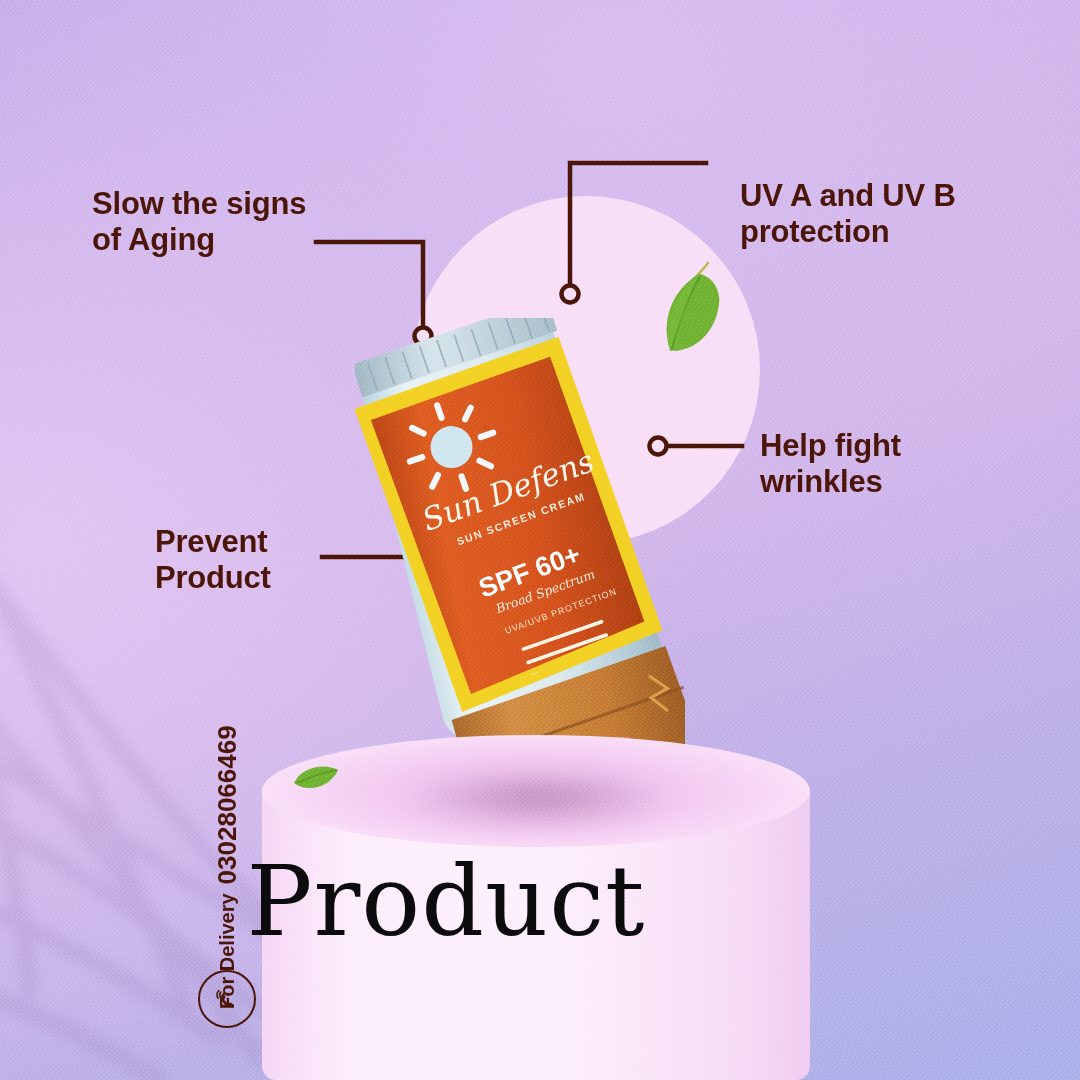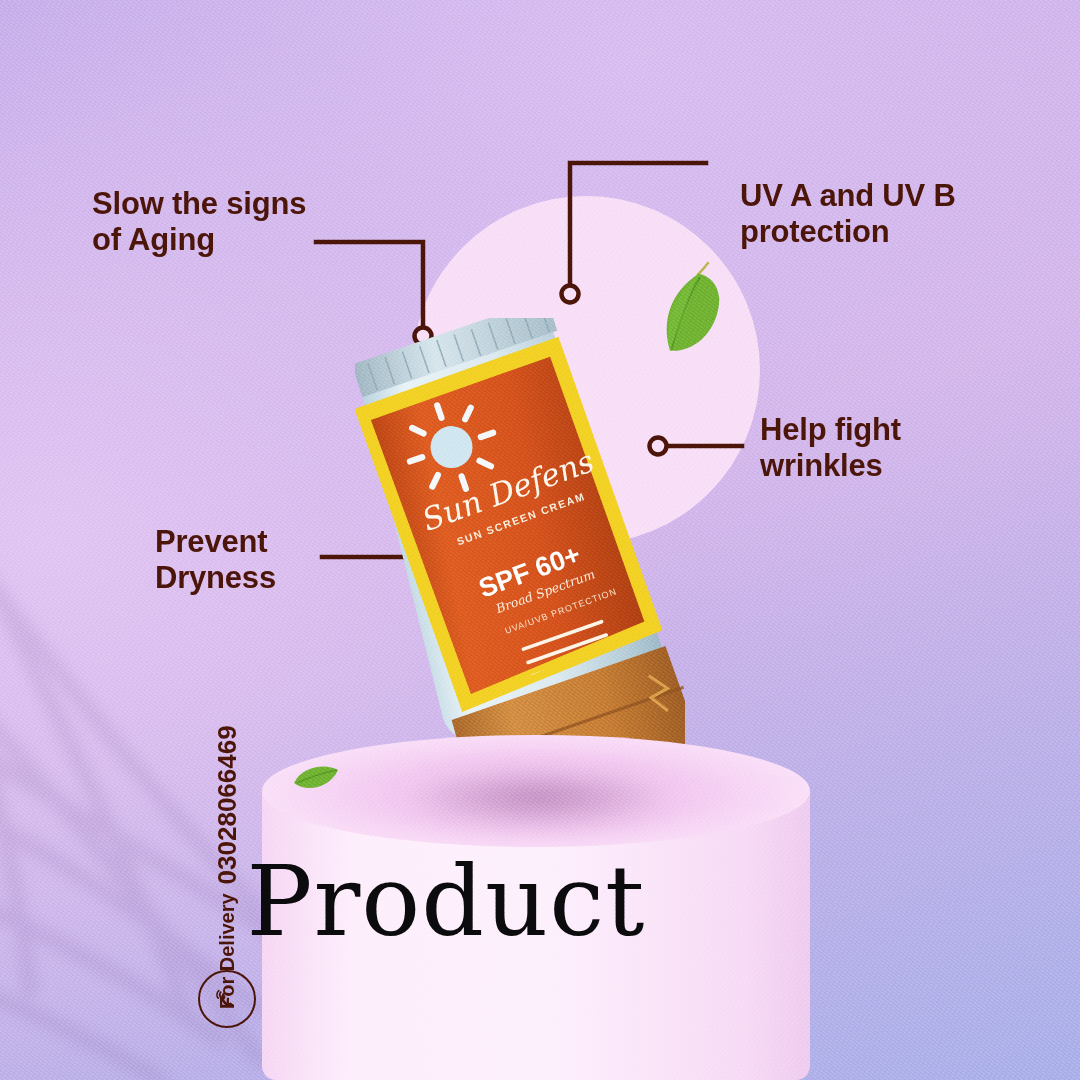--- a/index.html
+++ b/index.html
@@ -60,21 +60,21 @@
   
   #tube{ position:absolute; left:355px; top:318px; width:330px; height:470px; }
 
   
   .callout-text{
     position:absolute; color:#4a1509; font-weight:bold; font-size:31px; line-height:1.17;
     letter-spacing:-.2px; white-space:pre-line;
   }
   #co-aging{  left:92px;  top:186px; }
   #co-uvab{   left:740px; top:130px;margin-top:48px; }
-  #co-wrink{  left:760px; top:412px; }
+  #co-wrink{  left:760px; top:428px; }
   #co-dry{    left:155px; top:524px; }
 
   
   #headline{
     position:absolute; left:0; top:856px; width:892px; text-align:center;
     font-family:"DejaVu Serif", serif; color:#0b0a0c;
     font-size:98px; line-height:.92; letter-spacing:1px;
   }
   #headline span{ display:block; }
 
@@ -244,21 +244,21 @@
     </svg>
   </div>
 
   <div class="callout-text" id="co-aging">Slow the signs
 of Aging</div>
   <div class="callout-text" id="co-uvab">UV A and UV B
 protection</div>
   <div class="callout-text" id="co-wrink">Help fight
 wrinkles</div>
   <div class="callout-text" id="co-dry">Prevent
-Dryness</div>
+Product</div>
 
   <div id="headline">
     <span>Product</span>
   </div>
 
   <div id="delivery">
     <div id="delivery-text">
       <span id="delivery-label">For Delivery</span>
       <span id="delivery-phone">03028066469</span>
     </div>

